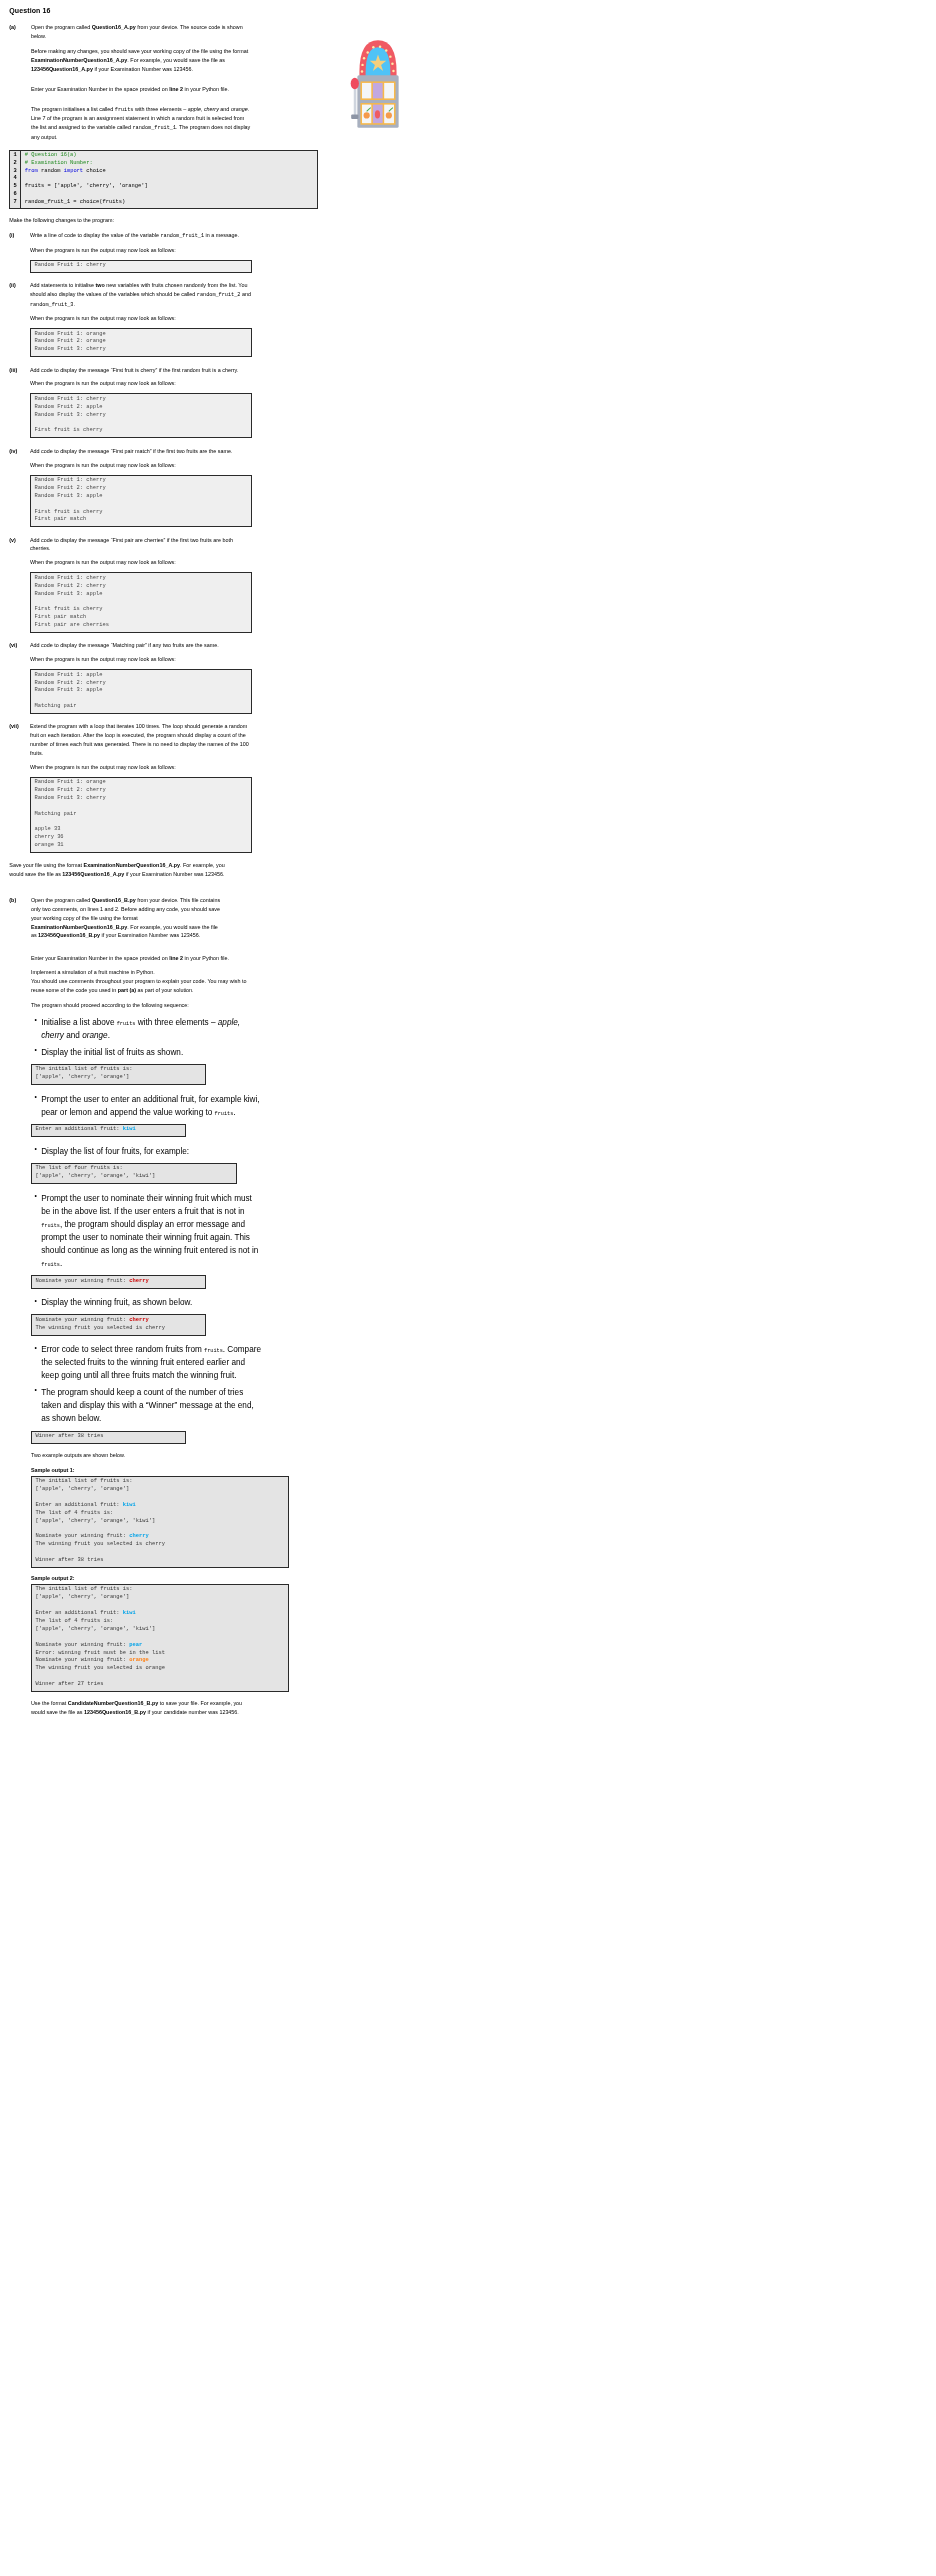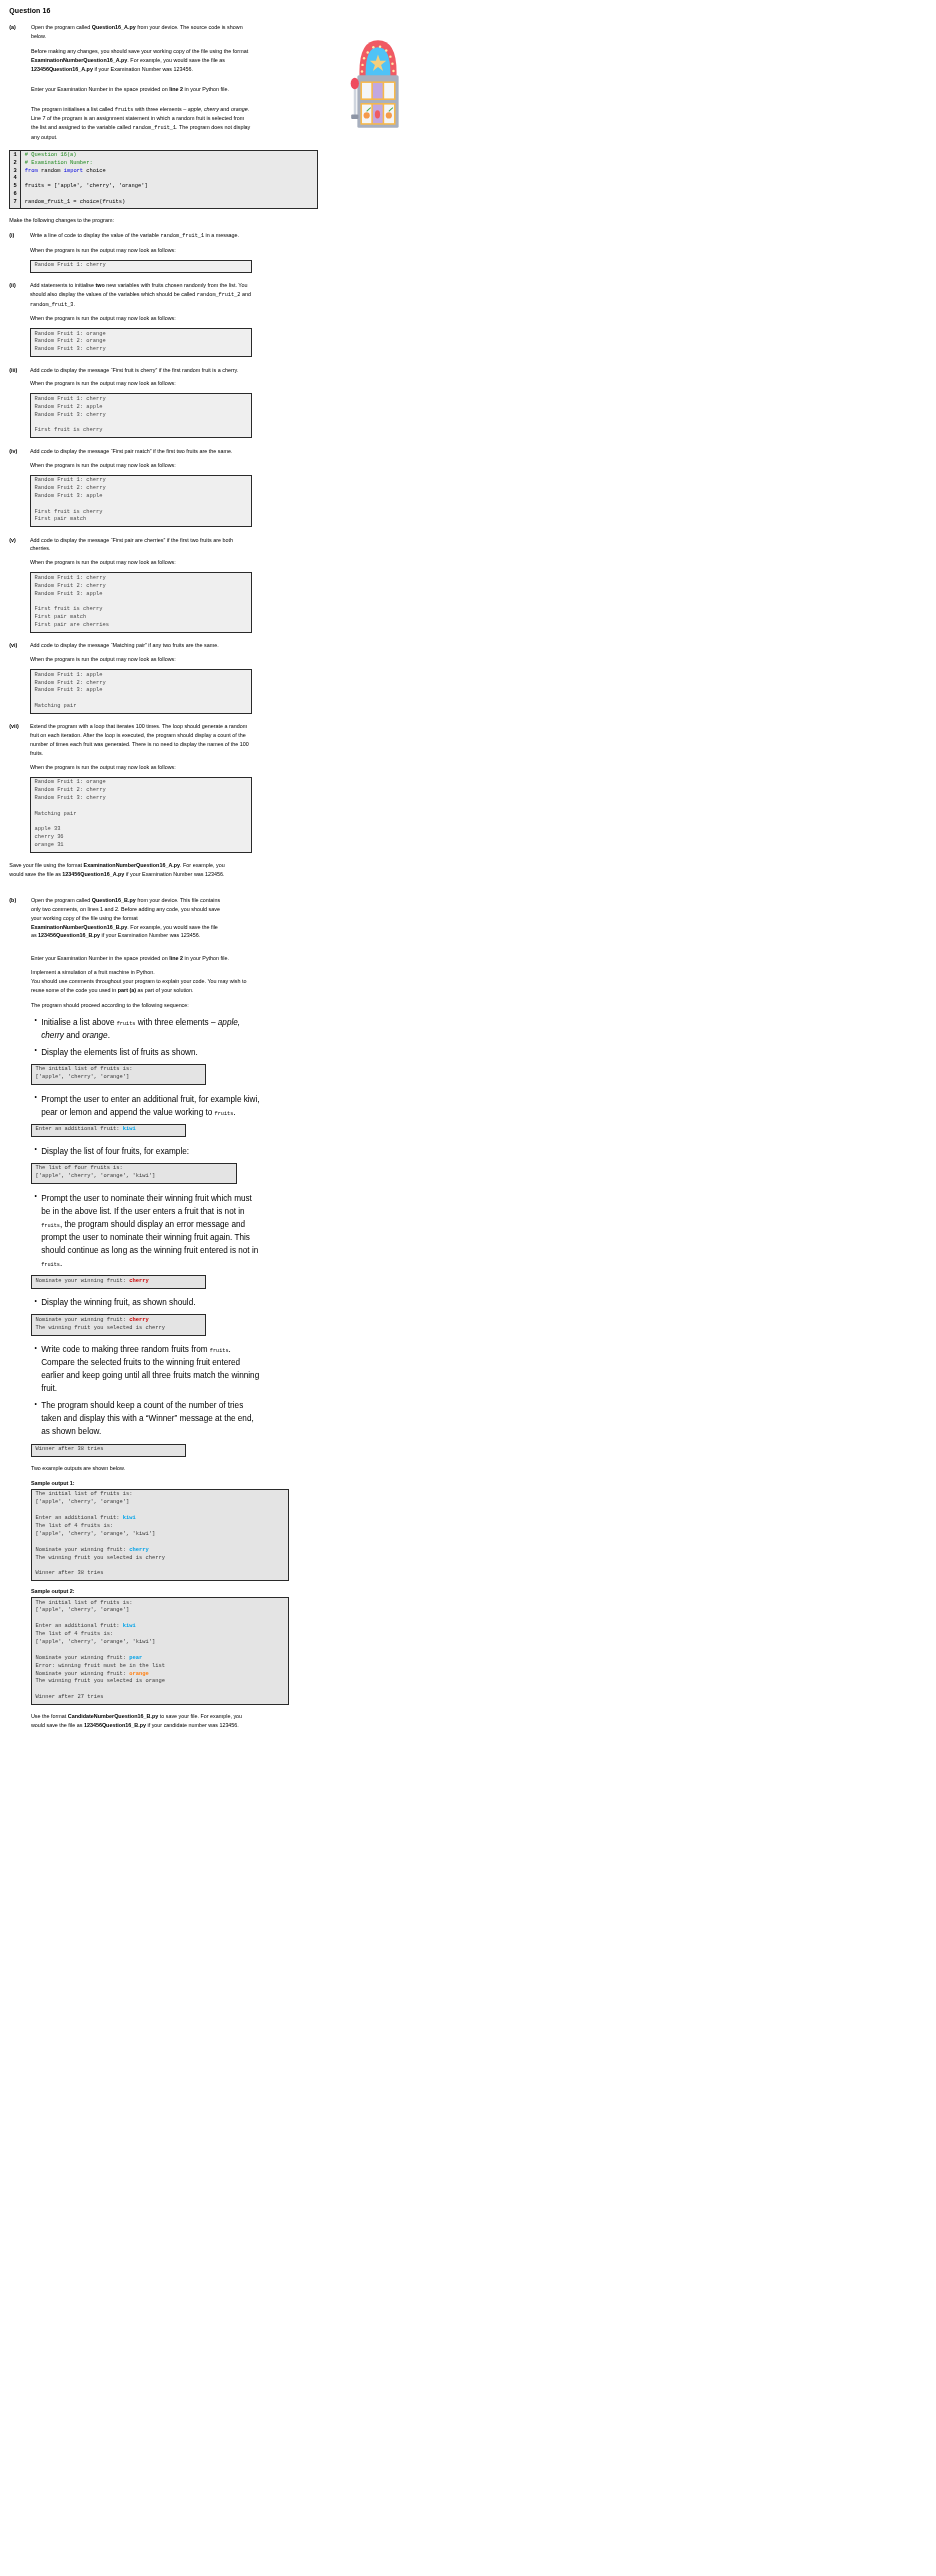--- a/index.html
+++ b/index.html
@@ -389,21 +389,21 @@
       </div>
     </div>
 
     <div class="indented">
       <p class="plain-p narrow"><span>Enter your Examination Number in the space provided on </span><b>line 2</b><span> in your Python file.</span></p>
       <p class="plain-p narrow"><span>Implement a simulation of a fruit machine in Python.</span><br><span>You should use comments throughout your program to explain your code. You may wish to reuse some of the code you used in </span><b>part (a)</b><span> as part of your solution.</span></p>
       <p class="plain-p narrow">The program should proceed according to the following sequence:</p>
 
       <ul class="bul narrow" id="bullets-top">
           <li><span>Initialise a list above </span><code>fruits</code><span> with three elements – </span><i>apple, cherry</i><span> and </span><i>orange</i><span>.</span></li>
-          <li><span>Display the elements list of fruits as shown.</span></li>
+          <li><span>Display the initial list of fruits as shown.</span></li>
         </ul>
 
       <div class="outbox dark" style="max-width:175px;">The initial list of fruits is:
 ['apple', 'cherry', 'orange']</div>
 
       <ul class="bul narrow" id="bullets-mid1">
           <li><span>Prompt the user to enter an additional fruit, for example kiwi, pear or lemon and append the value working to </span><code>fruits</code><span>.</span></li>
         </ul>
 
       <div class="outbox dark" style="max-width:155px;"><span>Enter an additional fruit: </span><span class="usr">kiwi</span></div>
@@ -415,27 +415,27 @@
       <div class="outbox dark" style="max-width:206px;">The list of four fruits is:
 ['apple', 'cherry', 'orange', 'kiwi']</div>
 
       <ul class="bul narrow" id="bullets-mid3">
           <li><span>Prompt the user to nominate their winning fruit which must be in the above list. If the user enters a fruit that is not in </span><code>fruits</code><span>, the program should display an error message and prompt the user to nominate their winning fruit again. This should continue as long as the winning fruit entered is not in </span><code>fruits</code><span>.</span></li>
         </ul>
 
       <div class="outbox dark" style="max-width:175px;"><span>Nominate your winning fruit: </span><span class="usr-red">cherry</span></div>
 
       <ul class="bul narrow" id="bullets-mid4">
-          <li><span>Display the winning fruit, as shown should.</span></li>
+          <li><span>Display the winning fruit, as shown below.</span></li>
         </ul>
 
       <div class="outbox dark" style="max-width:175px;"><span>Nominate your winning fruit: </span><span class="usr-red">cherry</span><br><span>The winning fruit you selected is cherry</span></div>
 
       <ul class="bul narrow" id="bullets-bot">
-          <li><span>Write code to making three random fruits from </span><code>fruits</code><span>. Compare the selected fruits to the winning fruit entered earlier and keep going until all three fruits match the winning fruit.</span></li>
+          <li><span>Error code to select three random fruits from </span><code>fruits</code><span>. Compare the selected fruits to the winning fruit entered earlier and keep going until all three fruits match the winning fruit.</span></li>
           <li><span>The program should keep a count of the number of tries taken and display this with a “Winner” message at the end, as shown below.</span></li>
         </ul>
 
       <div class="outbox dark" style="max-width:155px;">Winner after 38 tries</div>
 
       <p class="plain-p narrow">Two example outputs are shown below.</p>
 
       <p class="samp-head">Sample output 1:</p>
       <div class="outbox dark" style="max-width:258px;"><span>The initial list of fruits is:</span>
 <span>['apple', 'cherry', 'orange']</span>

